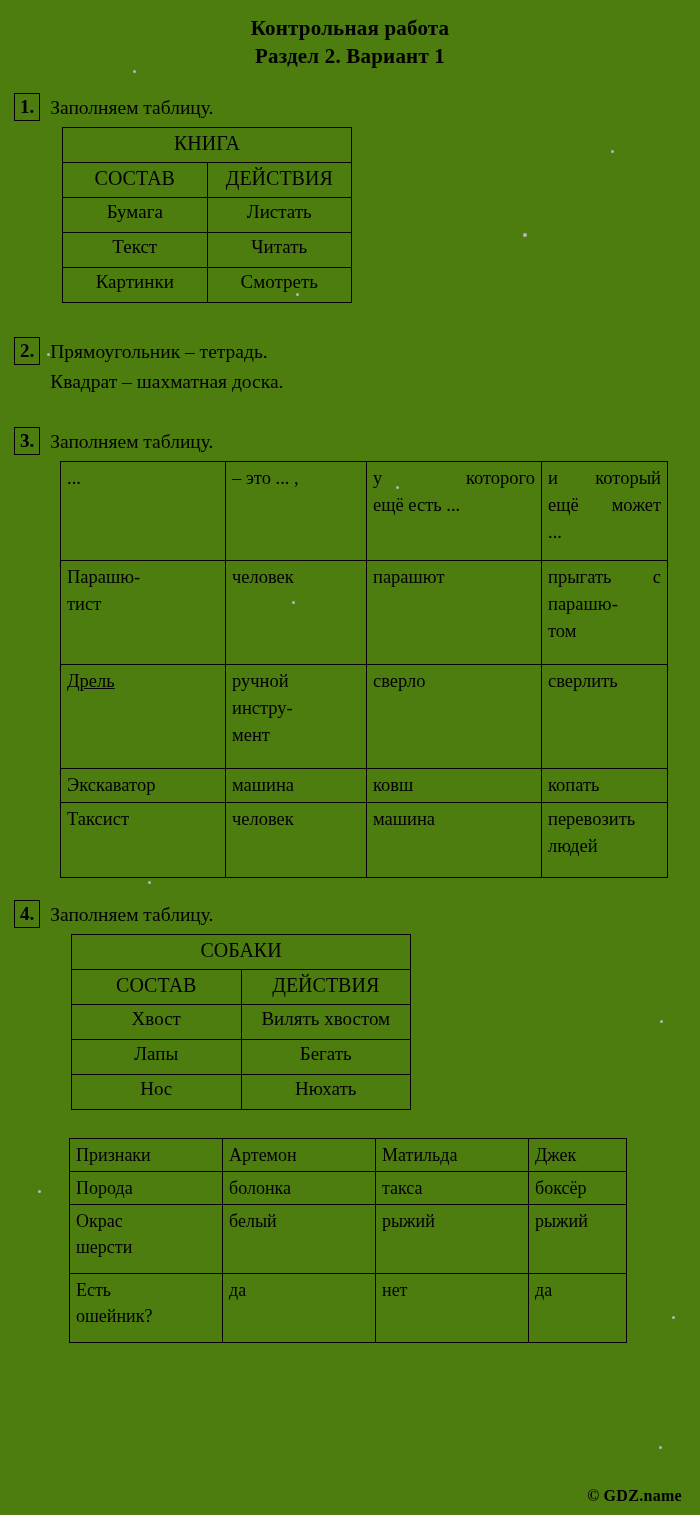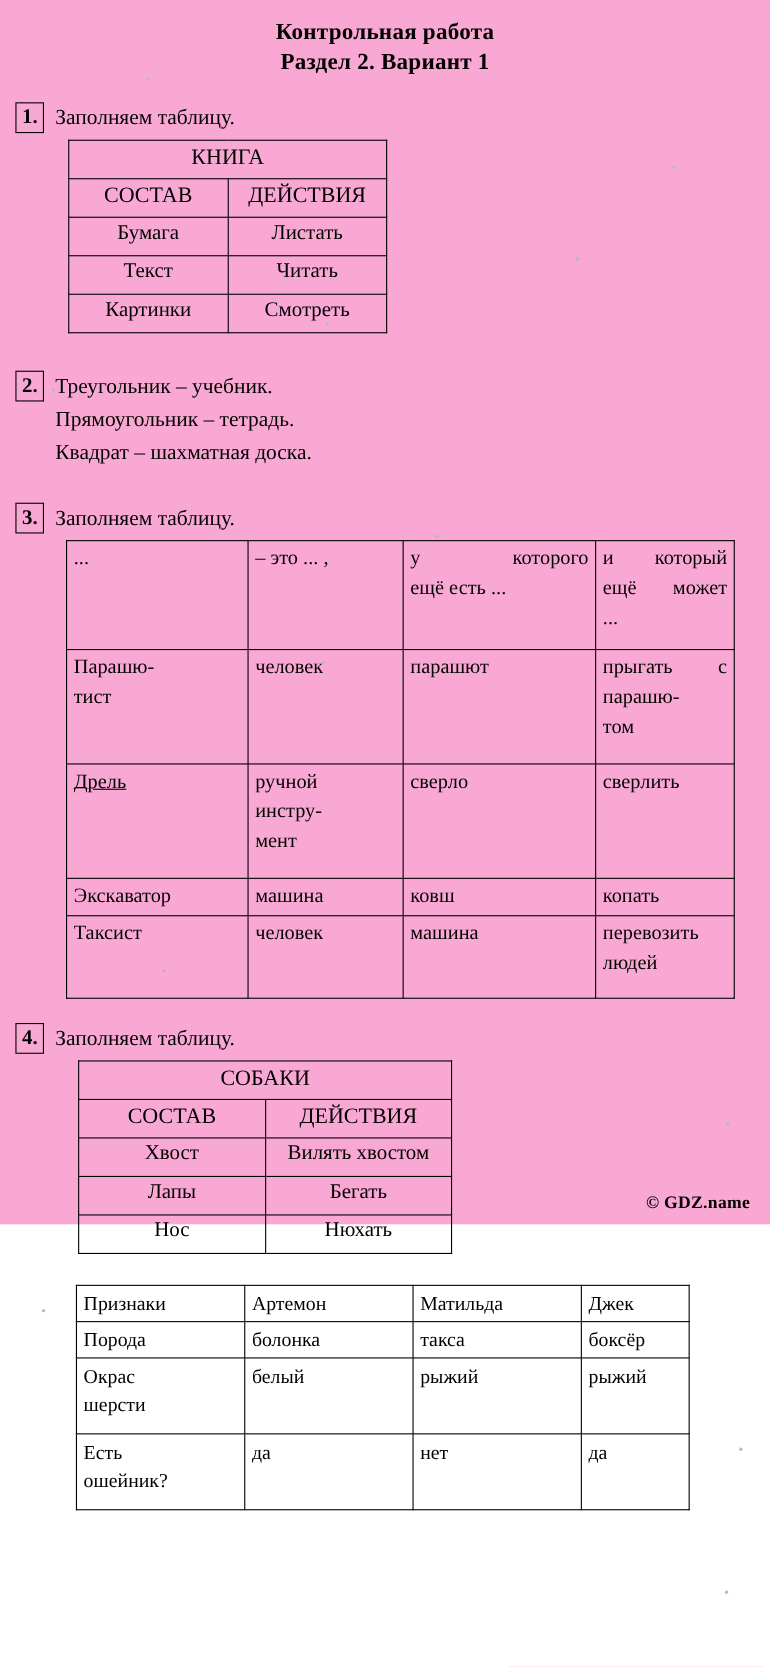--- a/index.html
+++ b/index.html
@@ -12,22 +12,22 @@
     height: 1515px;
     position: relative;
     font-family: "Liberation Serif", "DejaVu Serif", serif;
     color: #000000;
     overflow: hidden;
   }
 
   .page {
     position: relative;
     width: 700px;
-    height: 1113px;
-    background: #f9a8d4;
+    height: 1515px;
+    background: #4d7c0f;
   }
 
   
   .title-block {
     text-align: center;
     padding-top: 14px;
     font-weight: bold;
   }
   .title-line1 {
     font-size: 21px;
@@ -170,21 +170,20 @@
         <td>Смотреть</td>
       </tr>
     </tbody>
       </table>
   </div>
 
   <div class="exercise" style="margin-top:34px;">
     <div class="ex-head">
       <div class="ex-num">2.</div>
       <div class="ex-lines">
-        <div>Треугольник – учебник.</div>
         <div>Прямоугольник – тетрадь.</div>
         <div>Квадрат – шахматная доска.</div>
       </div>
     </div>
   </div>
 
   <div class="exercise" style="margin-top:30px;">
     <div class="ex-head">
       <div class="ex-num">3.</div>
       <div class="ex-text">Заполняем таблицу.</div>

